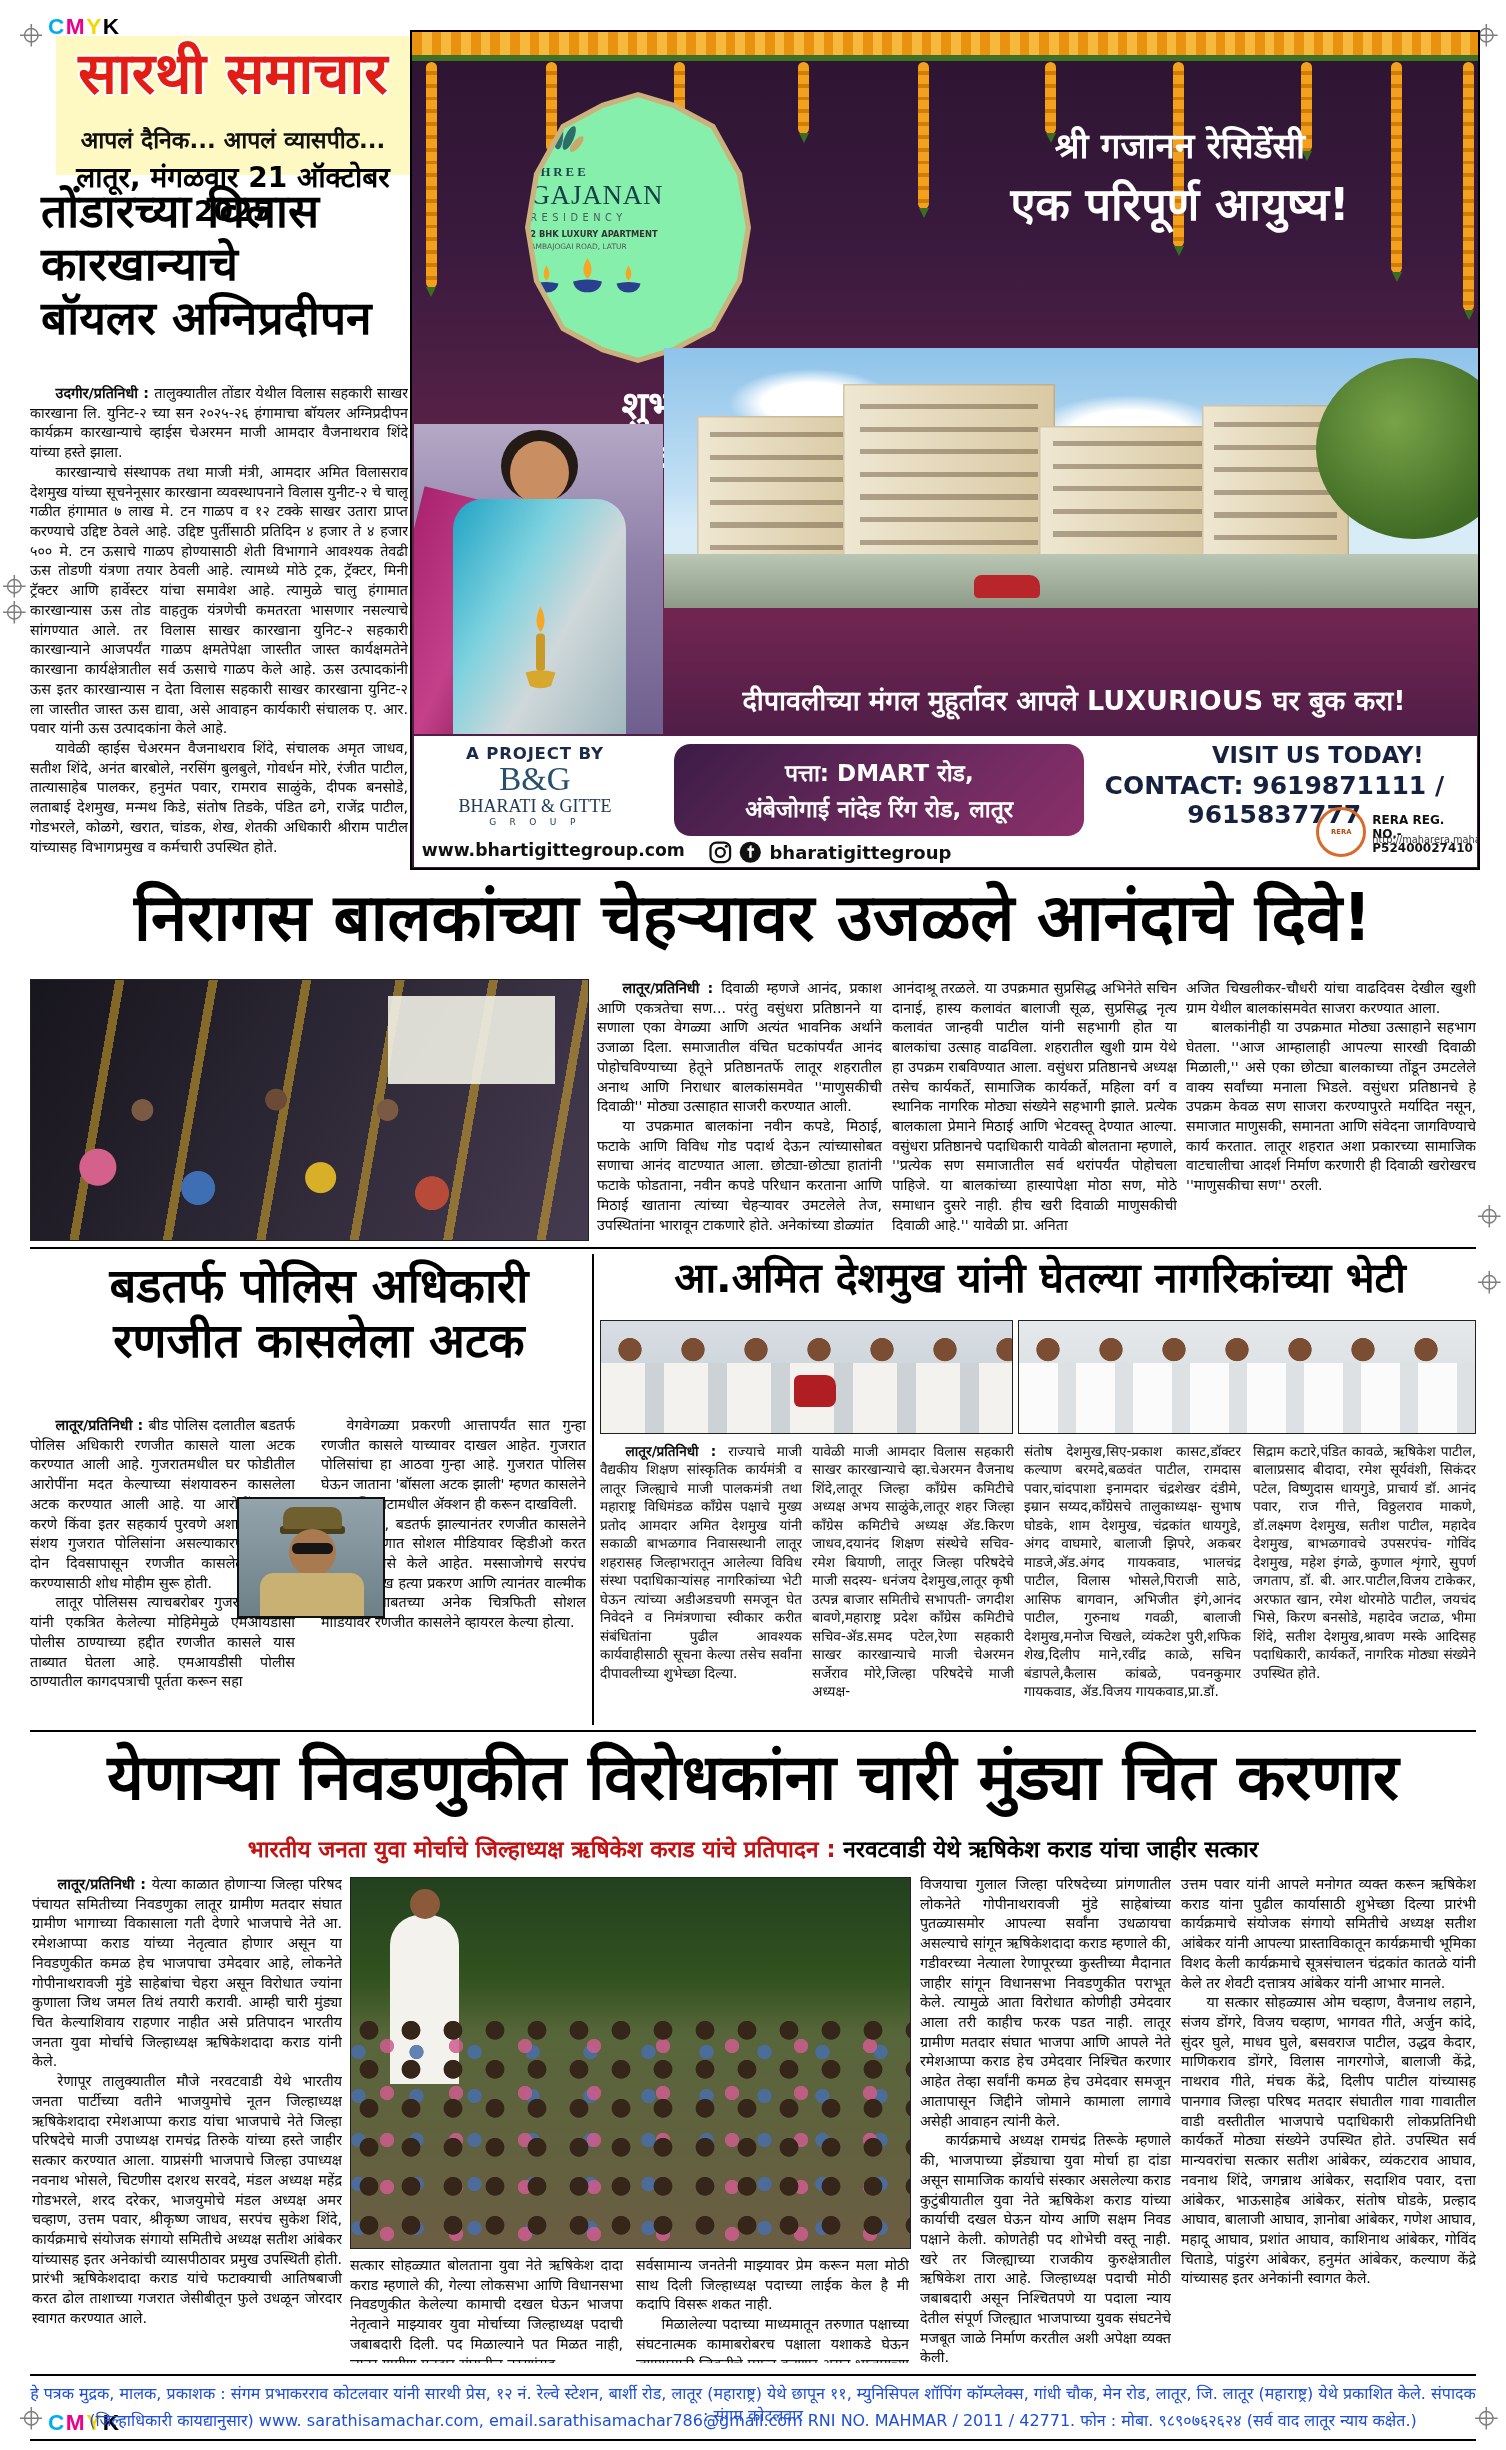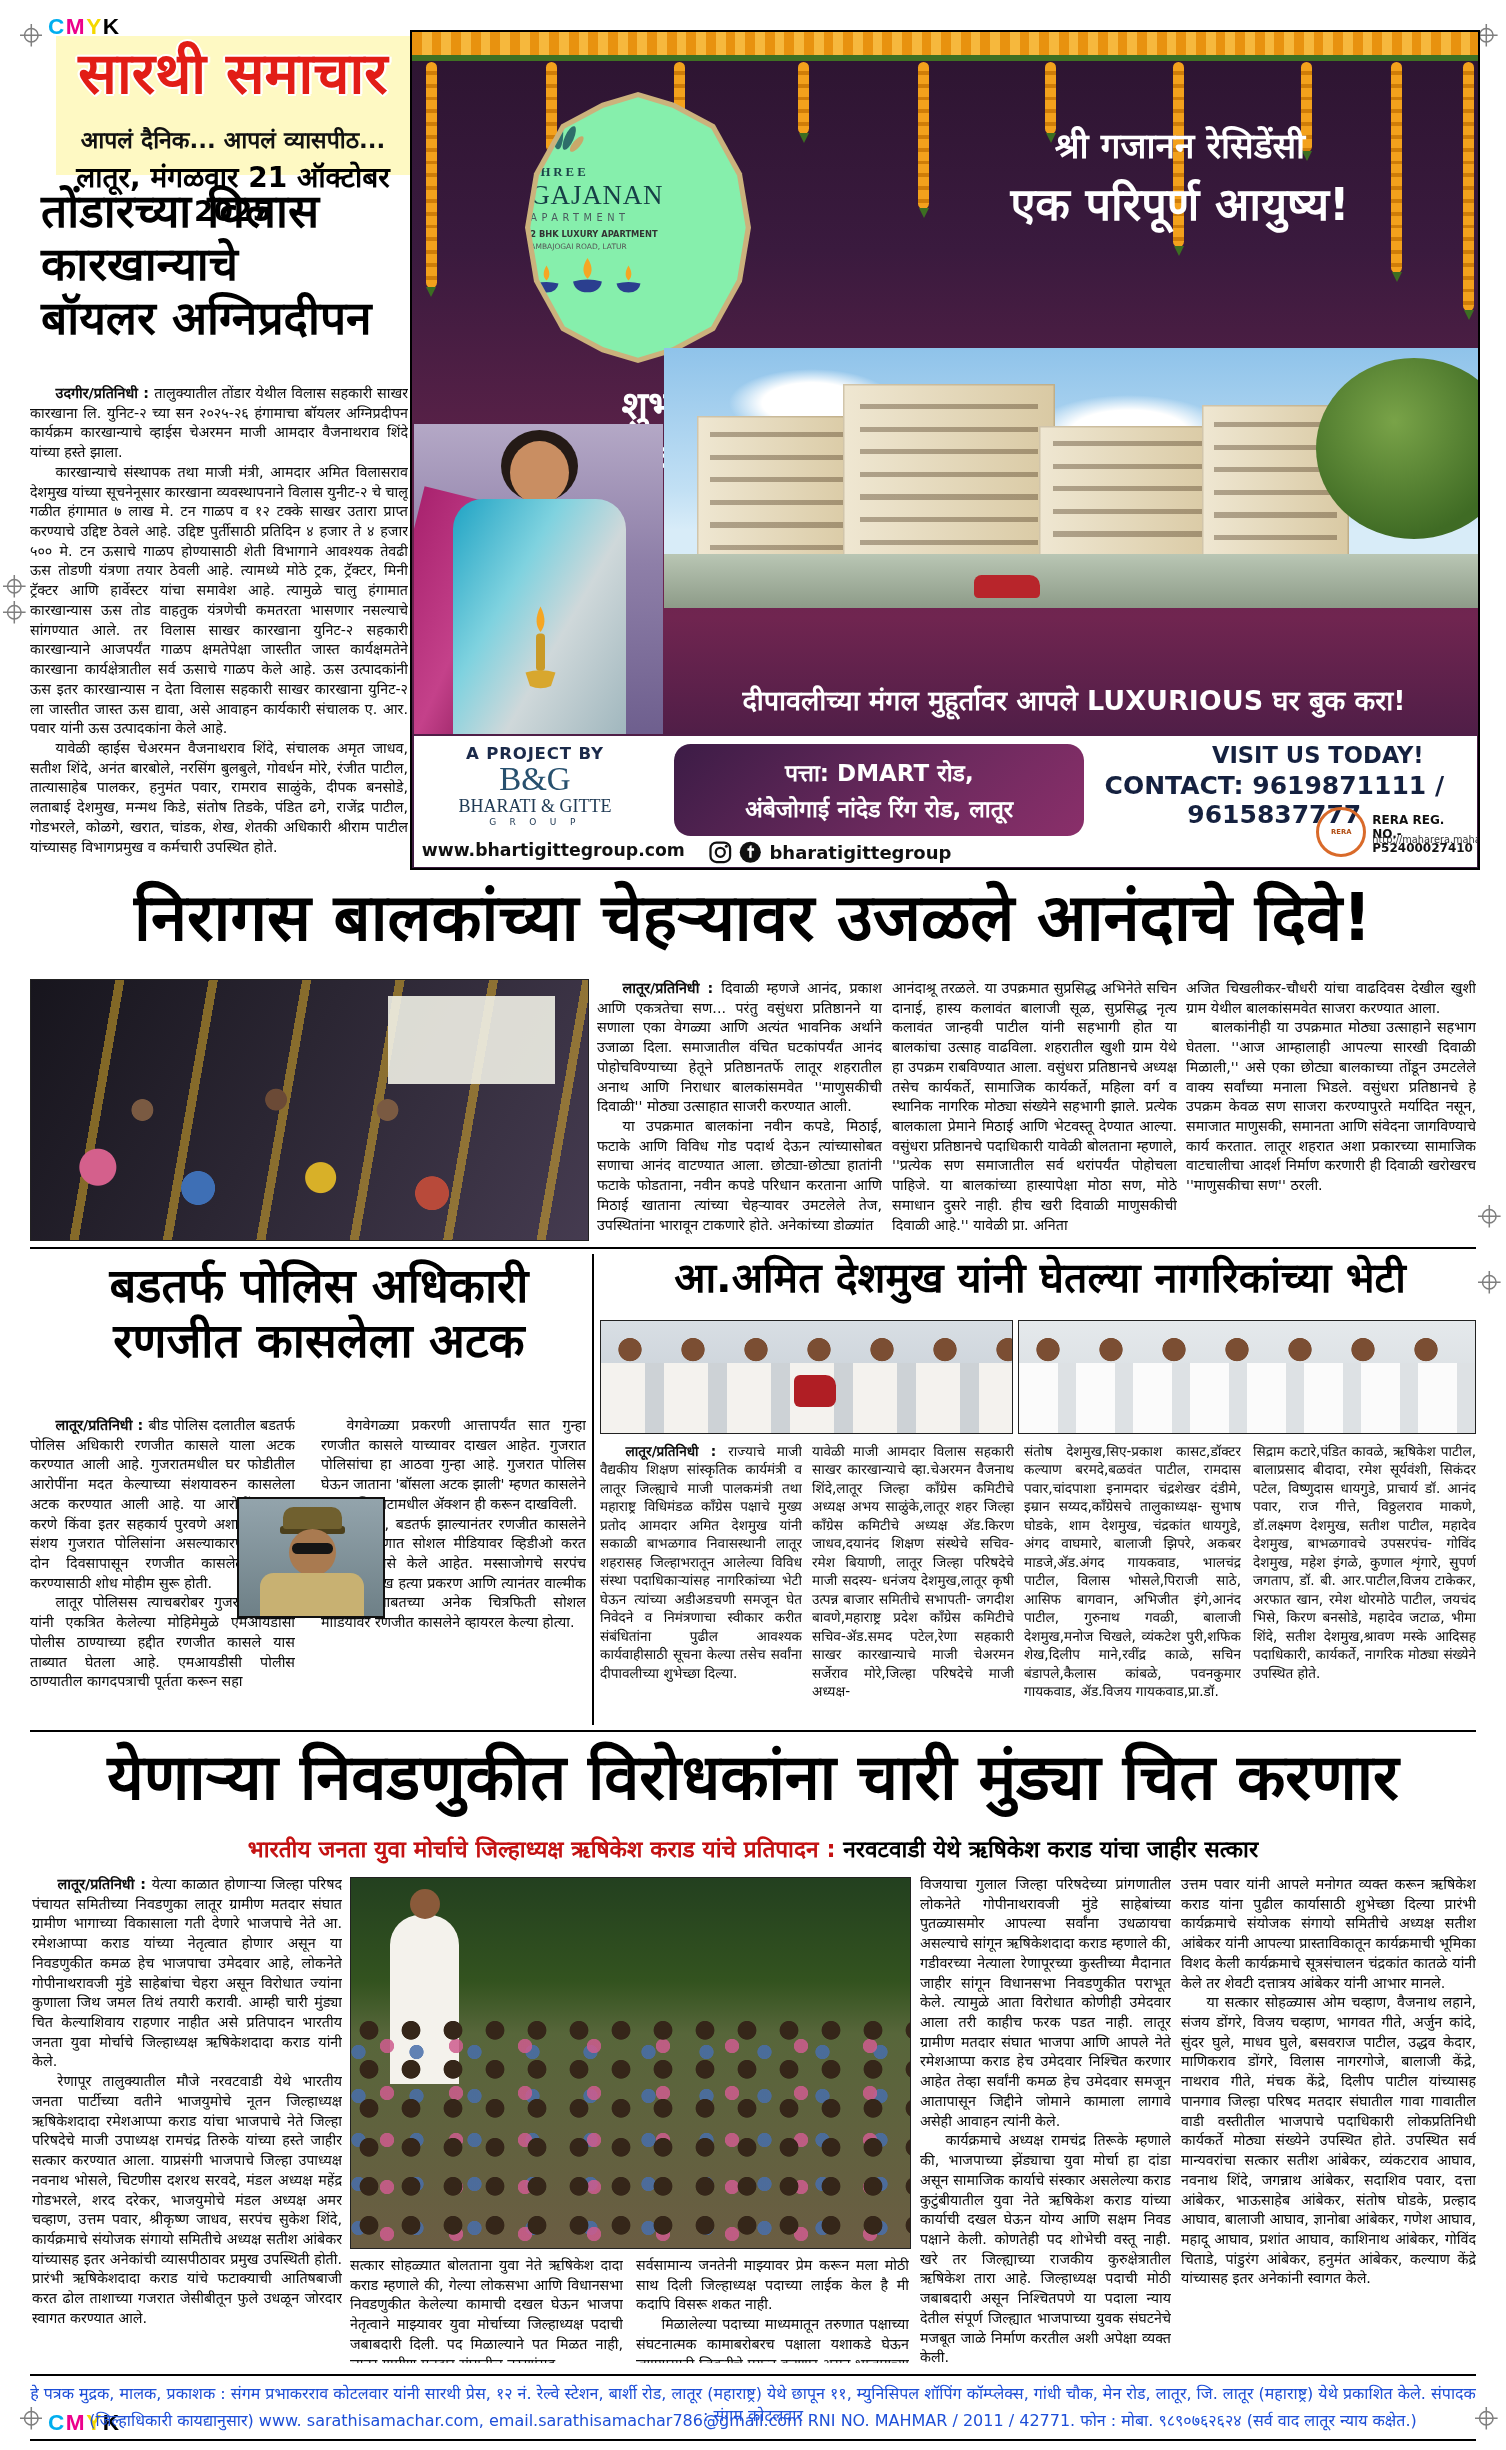--- a/index.html
+++ b/index.html
@@ -206,21 +206,21 @@
       <div class="badge-in">
         <svg width="56" height="42" viewBox="0 0 74 56">
           <ellipse cx="37" cy="22" rx="7" ry="21" fill="#2e6e6a"></ellipse>
           <ellipse cx="22" cy="28" rx="6" ry="17" fill="#2e6e6a" transform="rotate(-24 22 28)"></ellipse>
           <ellipse cx="52" cy="28" rx="6" ry="17" fill="#2e6e6a" transform="rotate(24 52 28)"></ellipse>
           <ellipse cx="12" cy="36" rx="5" ry="13" fill="#c9a86a" transform="rotate(-40 12 36)"></ellipse>
           <ellipse cx="62" cy="36" rx="5" ry="13" fill="#c9a86a" transform="rotate(40 62 36)"></ellipse>
         </svg>
         <div class="b-shree">SHREE</div>
         <div class="b-gajanan">GAJANAN</div>
-        <div class="b-res">APARTMENT</div>
+        <div class="b-res">RESIDENCY</div>
         <div class="b-sub">2 BHK LUXURY APARTMENT</div>
         <div class="b-sub2">AMBAJOGAI ROAD, LATUR</div>
         <div class="diyas">
           <svg width="33" height="30" viewBox="0 0 44 40">
               <path d="M22 2 C28 12 26 18 22 22 C18 18 16 12 22 2" fill="#f5a623"></path>
               <path d="M6 26 Q22 22 38 26 Q36 38 22 38 Q8 38 6 26" fill="#2b3f8f"></path>
             </svg>
           <svg width="41" height="36" viewBox="0 0 44 40">
               <path d="M22 0 C29 11 27 18 22 23 C17 18 15 11 22 0" fill="#f5a623"></path>
               <path d="M6 26 Q22 22 38 26 Q36 38 22 38 Q8 38 6 26" fill="#2b3f8f"></path>

